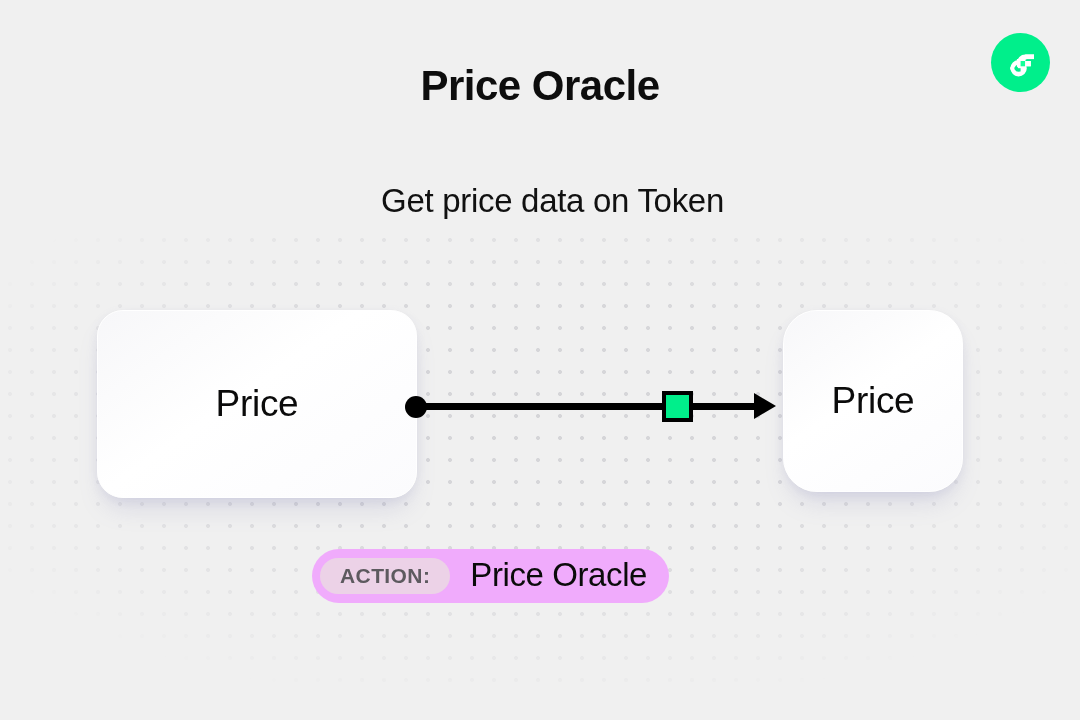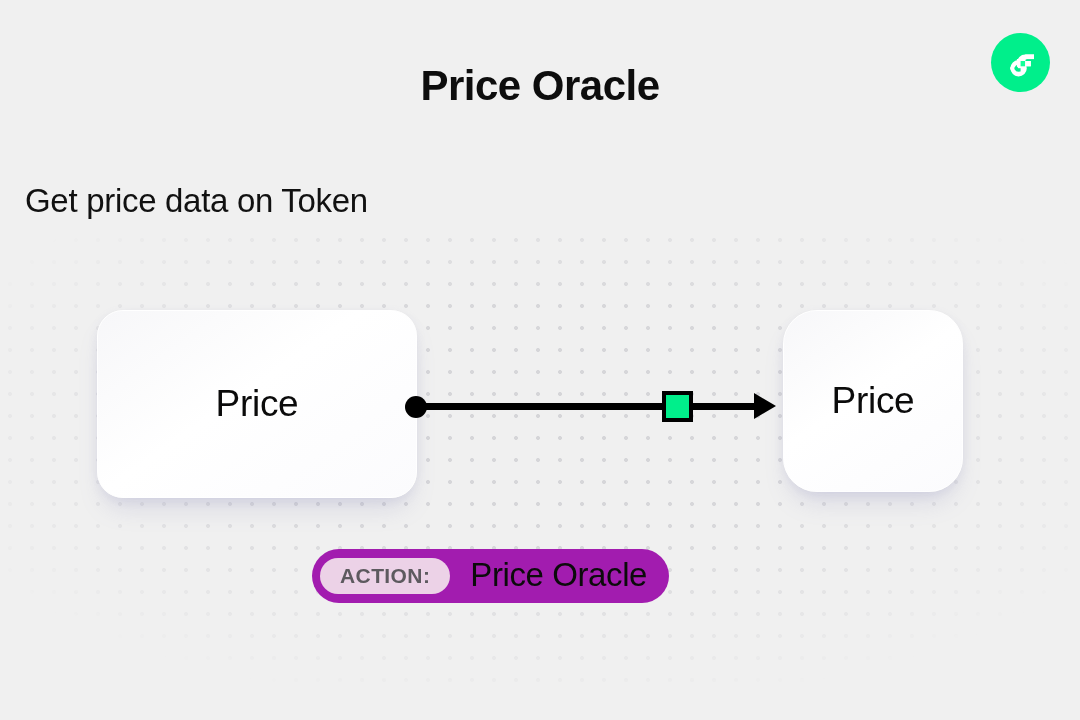--- a/index.html
+++ b/index.html
@@ -39,21 +39,21 @@
     text-align:center;
     font-size:42px;
     font-weight:bold;
     letter-spacing:-0.5px;
     color:#0d0d0d;
   }
   #page-subtitle {
     position:absolute;
     left:0; top:182px;
     width:1080px;
-    text-align:left;
+    text-align:center;
     font-size:33px;
     font-weight:400;
     letter-spacing:-0.3px;
     color:#111111;
     padding-left:25px;
   }
 
   
   #brand-logo {
     position:absolute;
@@ -130,21 +130,21 @@
     width:31px; height:31px;
     background:#00ef8b;
     border:4px solid #000000;
   }
 
   
   #action-badge {
     position:absolute;
     left:312px; top:549px;
     height:54px;
-    background:#a21caf;
+    background:#f0abfc;
     border-radius:27px;
     display:flex;
     align-items:center;
     padding:0 22px 0 8px;
     gap:20px;
     justify-content:space-between;
   }
   #action-badge-pill {
     background:#ecd2e7;
     border-radius:22px;

